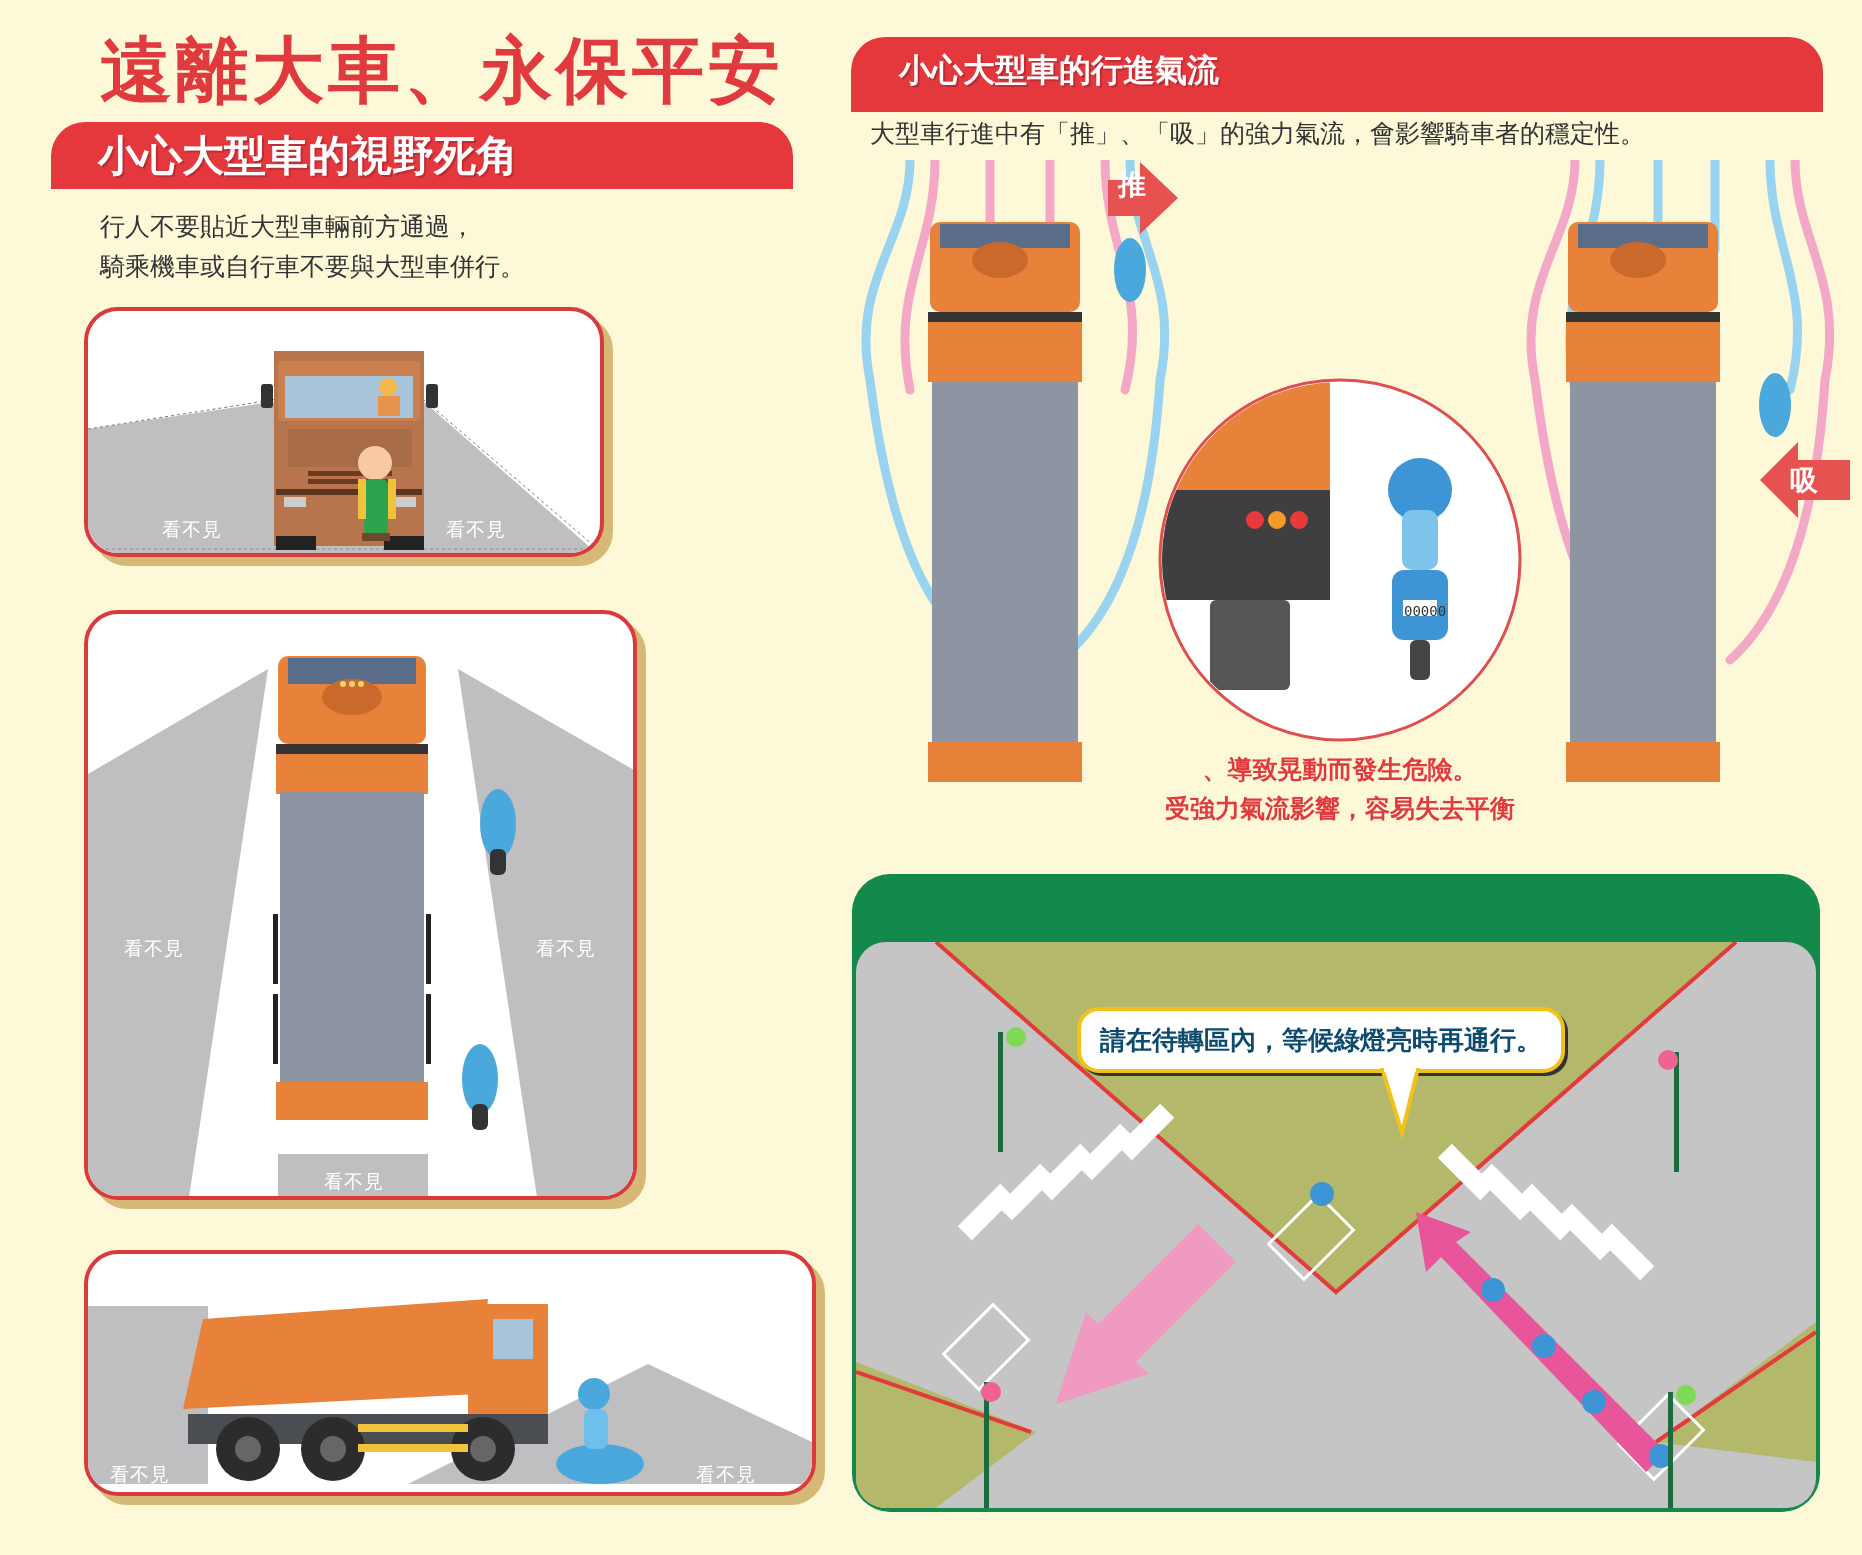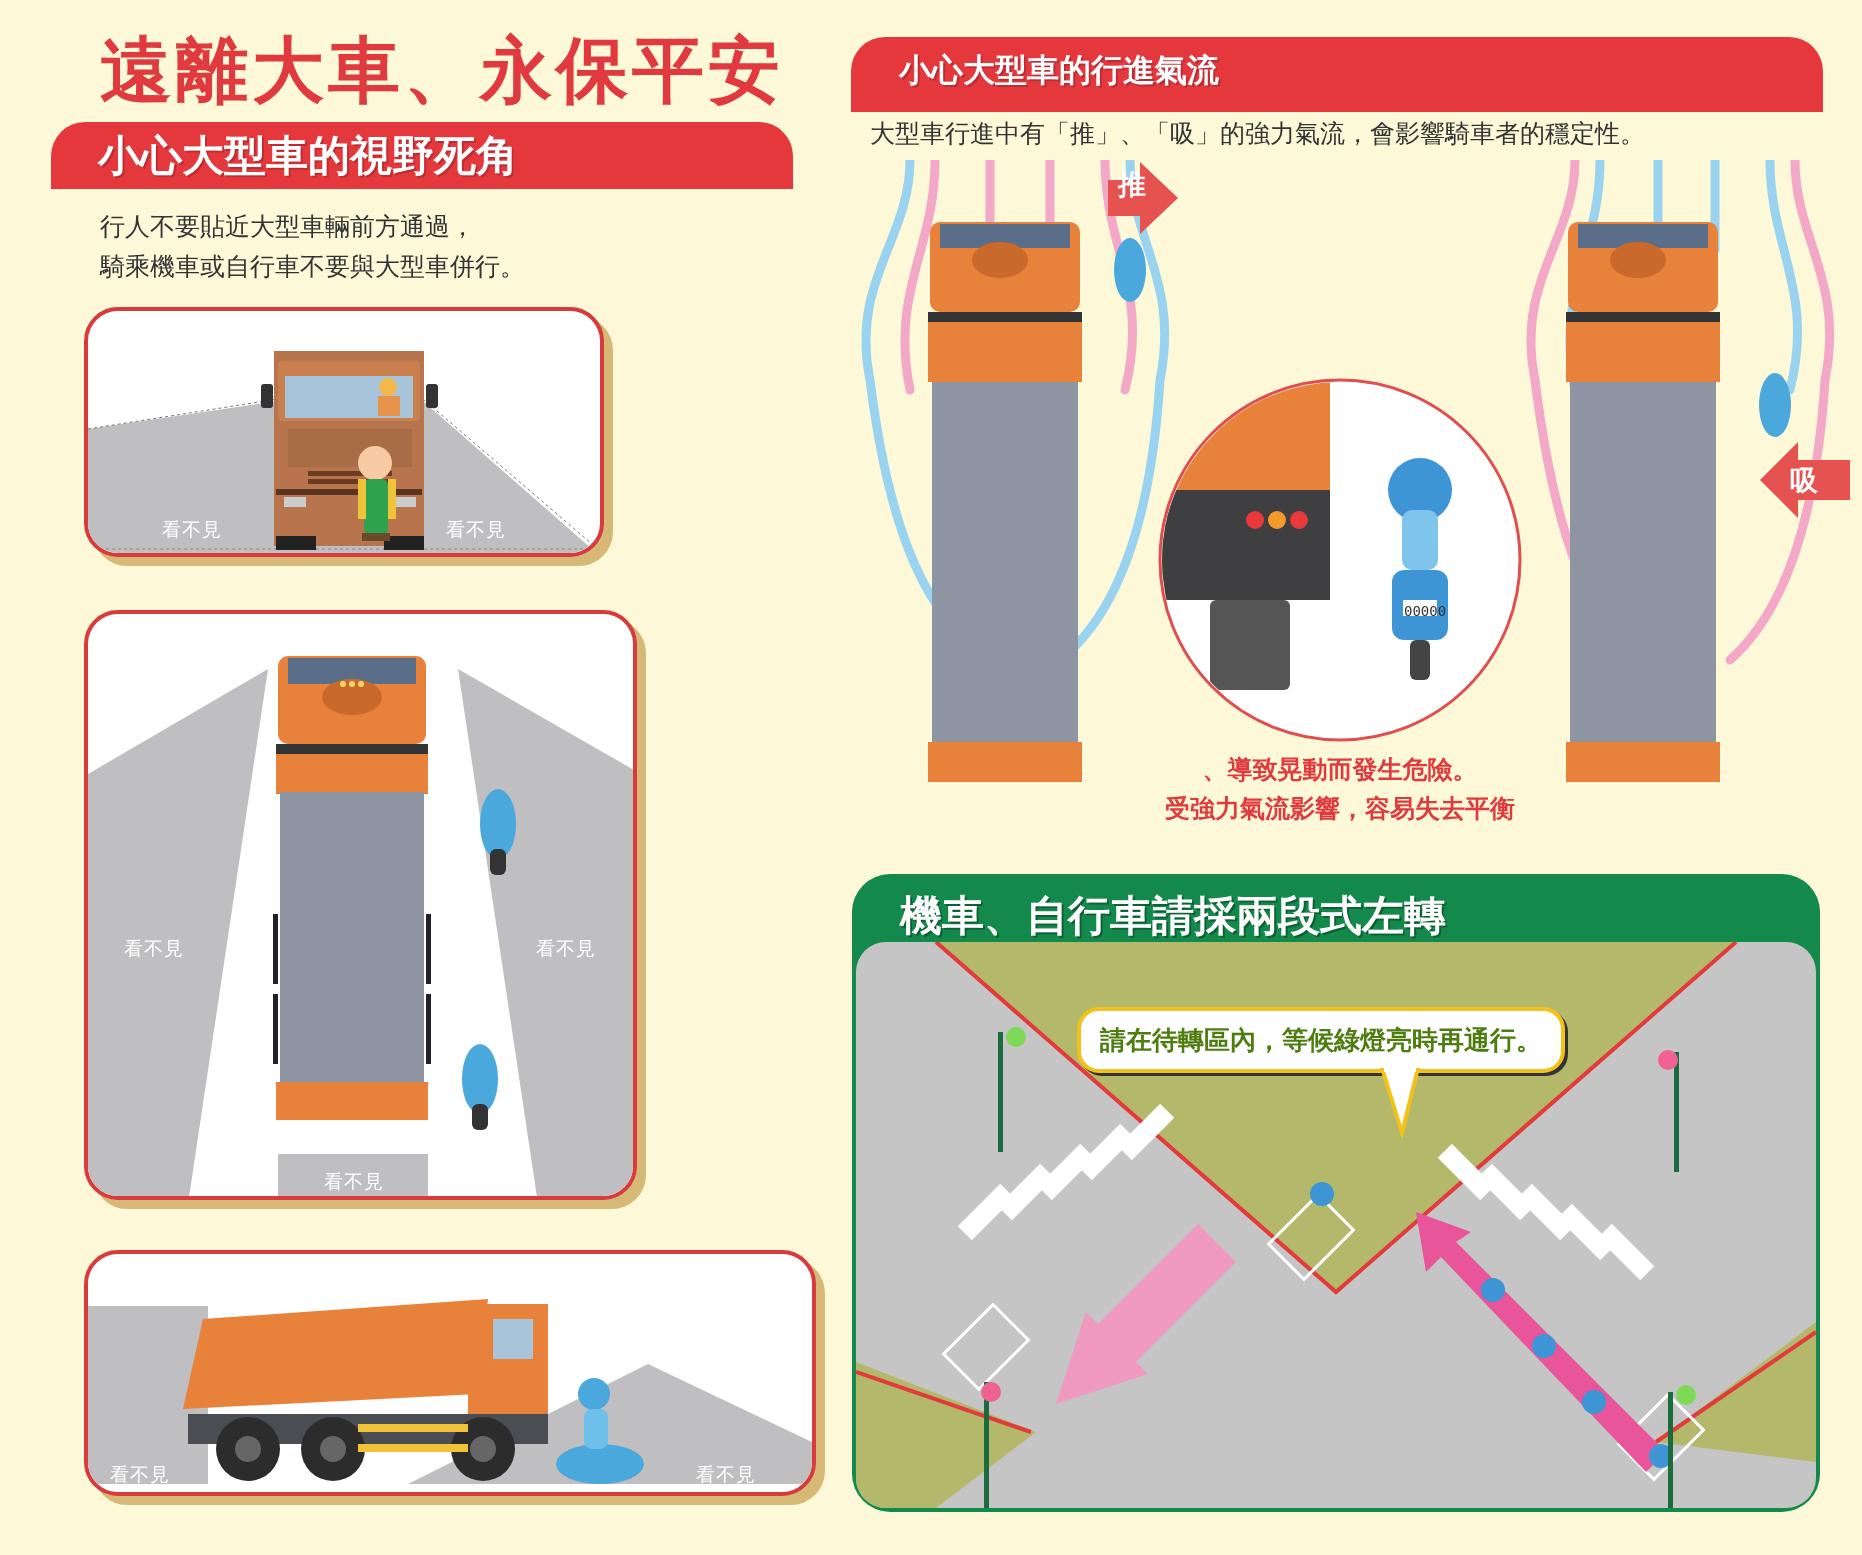--- a/index.html
+++ b/index.html
@@ -19,21 +19,21 @@
   .p1{left:56px;top:307px;width:520px;height:250px;}
   .p2{left:56px;top:610px;width:553px;height:590px;}
   .p3{left:56px;top:1250px;width:732px;height:246px;}
   .lbl{color:#fff;font-size:19px;letter-spacing:1px;}
   svg{position:absolute;left:0;top:0;}
   .caption{left:1150px;top:750px;width:380px;text-align:center;color:#e03a3e;font-size:25px;font-weight:bold;line-height:39px;}
   .green-panel{left:852px;top:874px;width:968px;height:638px;background:#138a4b;border-radius:38px;box-sizing:border-box;overflow:hidden;}
   .green-title{left:48px;top:12px;font-size:42px;font-weight:bold;color:#fff;line-height:60px;text-shadow:2px 2px 0 rgba(0,0,0,.3);}
   .inter{left:4px;top:68px;width:960px;height:566px;border-radius:30px;background:#c5c5c6;overflow:hidden;}
   .bubble{left:1077px;top:1007px;width:488px;height:66px;background:#fff;border:4px solid #f2c21a;border-radius:22px;box-sizing:border-box;
-          box-shadow:3px 3px 0 #333;color:#4d7c0f;font-size:26px;font-weight:bold;line-height:58px;text-align:center;}
+          box-shadow:3px 3px 0 #333;color:#0c4a6e;font-size:26px;font-weight:bold;line-height:58px;text-align:center;}
 </style>
 </head>
 <body>
 
 <div class="abs main-title">遠離大車、永保平安</div>
 
 <div class="abs hdr hdr-left"><span>小心大型車的視野死角</span></div>
 <div class="abs desc desc-left">
   <div>行人不要貼近大型車輛前方通過，</div>
   <div>騎乘機車或自行車不要與大型車併行。</div>
@@ -194,21 +194,20 @@
 <div class="abs" style="left:1118px;top:166px;color:#fff;font-weight:bold;font-size:28px;">推</div>
 <div class="abs" style="left:1790px;top:462px;color:#fff;font-weight:bold;font-size:28px;">吸</div>
 <div class="abs" style="left:1404px;top:603px;font-size:14px;color:#333;font-family:'DejaVu Sans Mono',monospace;">00000</div>
 
 <div class="abs caption">
   <div>、導致晃動而發生危險。</div>
   <div>受強力氣流影響，容易失去平衡</div>
 </div>
 
 <div class="abs green-panel">
-  <div class="abs green-title">機車、自行車請採兩段式左轉</div>
   <div class="abs inter">
     <svg width="960" height="566">
 
       <polygon points="80,0 880,0 480,350" fill="#b4b86a"></polygon>
       <polyline points="80,0 480,350 880,0" fill="none" stroke="#e23b3b" stroke-width="4"></polyline>
       <polygon points="0,420 0,566 80,566 180,490" fill="#b4b86a"></polygon>
       <polygon points="960,380 960,520 800,500" fill="#b4b86a"></polygon>
       <polyline points="0,430 175,490" fill="none" stroke="#e23b3b" stroke-width="4"></polyline>
       <polyline points="960,390 800,500" fill="none" stroke="#e23b3b" stroke-width="4"></polyline>
 

